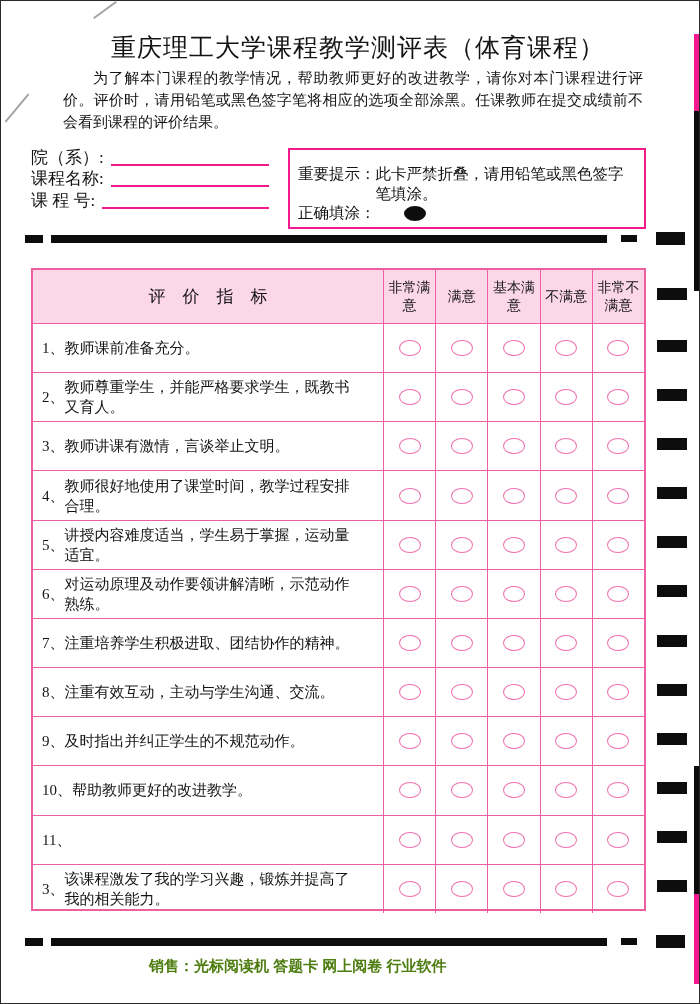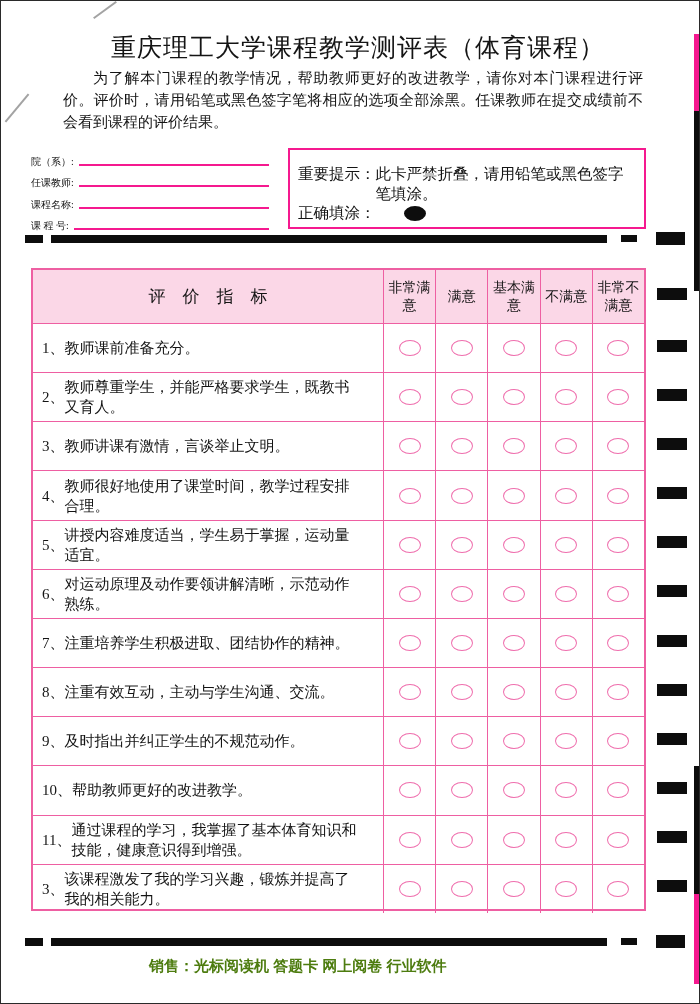--- a/index.html
+++ b/index.html
@@ -18,21 +18,21 @@
     text-align:center;font-size:25px;font-weight:400;letter-spacing:1px;
   }
   .intro{
     position:absolute;left:62px;top:66px;width:580px;margin:0;
     font-size:15px;line-height:22px;text-indent:2em;text-align:justify;
   }
 
   
   .fields{position:absolute;left:30px;top:146px;width:238px;}
   .field{display:flex;align-items:flex-end;height:21.5px;}
-  .flabel{font-size:10px;white-space:pre;}
+  .flabel{font-size:17px;white-space:pre;}
   .fline{flex:1;border-bottom:2px solid #f5198f;margin:0 0 3px 3px;height:14px;}
 
   
   .notice{
     position:absolute;left:287px;top:147px;width:358px;height:81px;
     border:2px solid #f5198f;box-sizing:border-box;padding:14px 8px 2px 8px;
     font-size:15.5px;line-height:19.5px;
   }
   .nrow{display:flex;}
   .nlabel{white-space:pre;}
@@ -99,24 +99,20 @@
 
   <h1 class="title">重庆理工大学课程教学测评表（体育课程）</h1>
   <p class="intro">为了解本门课程的教学情况，帮助教师更好的改进教学，请你对本门课程进行评价。评价时，请用铅笔或黑色签字笔将相应的选项全部涂黑。任课教师在提交成绩前不会看到课程的评价结果。</p>
 
   <div class="fields">
     <div class="field">
       <span class="flabel">院（系）: </span>
       <span class="fline"></span>
     </div>
     <div class="field">
-      <span class="flabel">任课教师: </span>
-      <span class="fline"></span>
-    </div>
-    <div class="field">
       <span class="flabel">课程名称: </span>
       <span class="fline"></span>
     </div>
     <div class="field">
       <span class="flabel">课 程 号: </span>
       <span class="fline"></span>
     </div>
   </div>
 
   <div class="notice">
@@ -361,21 +357,20 @@
           <span class="bubble"></span>
         </div>
     <div class="cell bt bl">
           <span class="bubble"></span>
         </div>
   </div>
 
   <div class="trow">
     <div class="cell crit bt">
       <span class="num">11、</span>
-      <span class="txt">通过课程的学习，我掌握了基本体育知识和技能，健康意识得到增强。</span>
     </div>
     <div class="cell bt bl">
           <span class="bubble"></span>
         </div>
     <div class="cell bt bl">
           <span class="bubble"></span>
         </div>
     <div class="cell bt bl">
           <span class="bubble"></span>
         </div>

